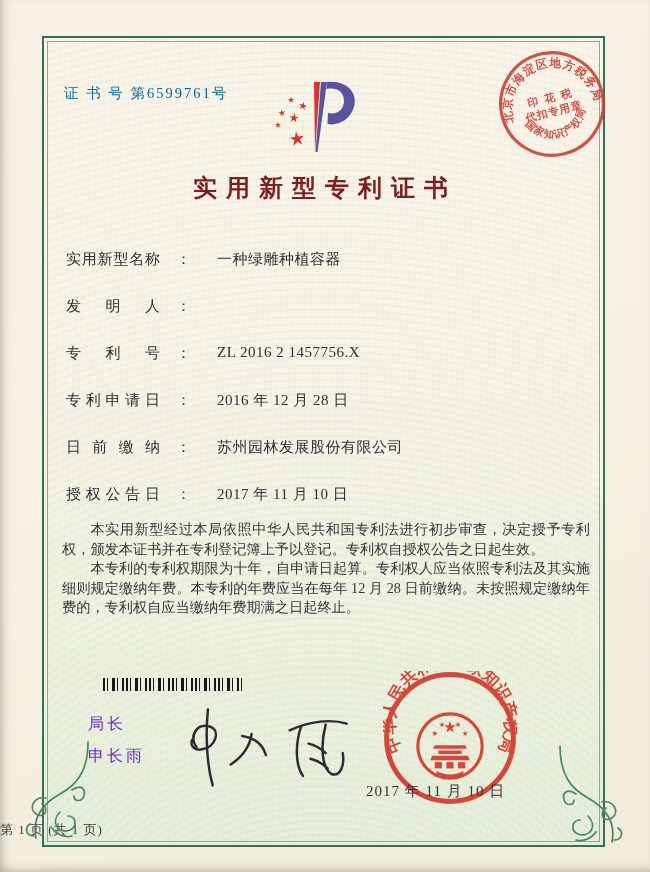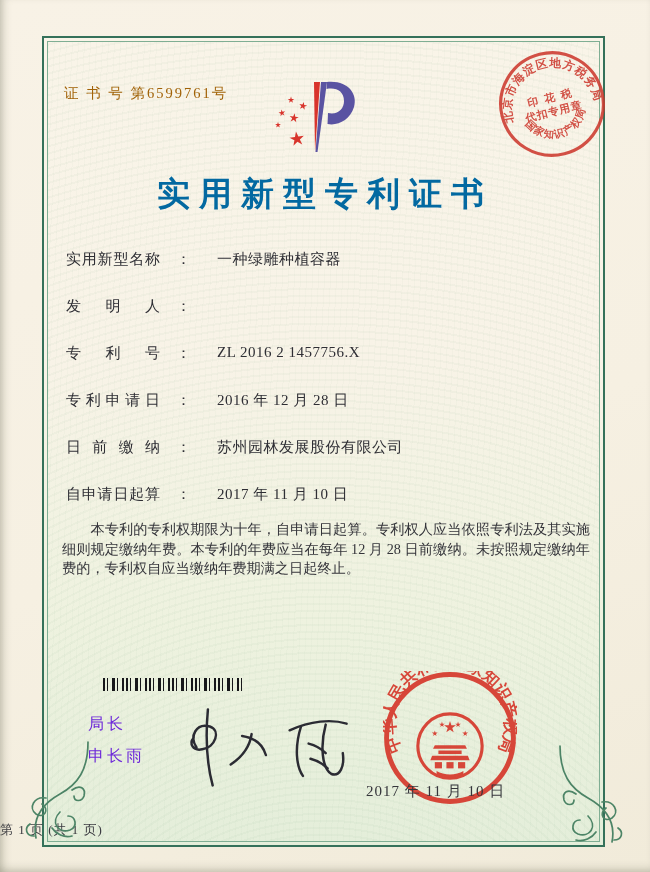--- a/index.html
+++ b/index.html
@@ -23,25 +23,25 @@
   }
   .frame::before{ 
     content:"";position:absolute;inset:4px;pointer-events:none;
     background:
       repeating-radial-gradient(circle at 50% 130%, rgba(110,160,120,.05) 0 2px, transparent 2px 7px),
       repeating-linear-gradient(93deg, rgba(120,170,130,.04) 0 1px, transparent 1px 6px);
   }
   .corner-flourish{position:absolute;z-index:6;}
   .abs{position:absolute;}
   .cert-no{
-    left:64px;top:84px;font-size:14.5px;color:#a16207;letter-spacing:2px;z-index:5;
+    left:64px;top:84px;font-size:14.5px;color:#0369a1;letter-spacing:2px;z-index:5;
   }
   .title{
-    left:0;right:0;top:172px;text-align:center;font-size:33px;font-weight:600;
-    color:#0369a1;letter-spacing:9px;z-index:5;font-family:Liberation Mono, monospace;
+    left:0;right:0;top:172px;text-align:center;font-size:24px;font-weight:600;
+    color:#7f1d1d;letter-spacing:9px;z-index:5;font-family:Liberation Mono, monospace;
   }
   .fields{left:66px;top:250px;width:500px;z-index:5;}
   .field-row{height:47px;font-size:15px;color:#2e2e34;display:flex;align-items:flex-start;gap:16px;}
   .field-label{display:inline-block;width:94px;text-align:justify;text-align-last:justify;}
   .field-colon{display:inline-block;margin-right:10px;}
   .field-value{letter-spacing:.5px;text-align:right;}
   .body-text{
     left:62px;top:520px;width:528px;z-index:5;font-size:14.2px;line-height:19.6px;
     color:#34343a;text-align:justify;
   }
@@ -150,27 +150,28 @@
       <span class="field-label">专利申请日</span>
         <span class="field-colon">：</span>
       <span class="field-value">2016 年 12 月 28 日</span>
     </div>
     <div class="field-row">
       <span class="field-label">日前缴纳</span>
         <span class="field-colon">：</span>
       <span class="field-value">苏州园林发展股份有限公司</span>
     </div>
     <div class="field-row">
-      <span class="field-label">自申请日起算</span>
+      <span class="field-label">授权公告日</span>
         <span class="field-colon">：</span>
       <span class="field-value">2017 年 11 月 10 日</span>
     </div>
   </div>
 
   <div class="abs body-text">
+    <p>本实用新型经过本局依照中华人民共和国专利法进行初步审查，决定授予专利权，颁发本证书并在专利登记簿上予以登记。专利权自授权公告之日起生效。</p>
     <p>本专利的专利权期限为十年，自申请日起算。专利权人应当依照专利法及其实施细则规定缴纳年费。本专利的年费应当在每年 12 月 28 日前缴纳。未按照规定缴纳年费的，专利权自应当缴纳年费期满之日起终止。</p>
   </div>
 
   <div class="abs barcode"></div>
 
   <div class="abs director-block">
     <div>局长</div>
     <div>申长雨</div>
   </div>
 

